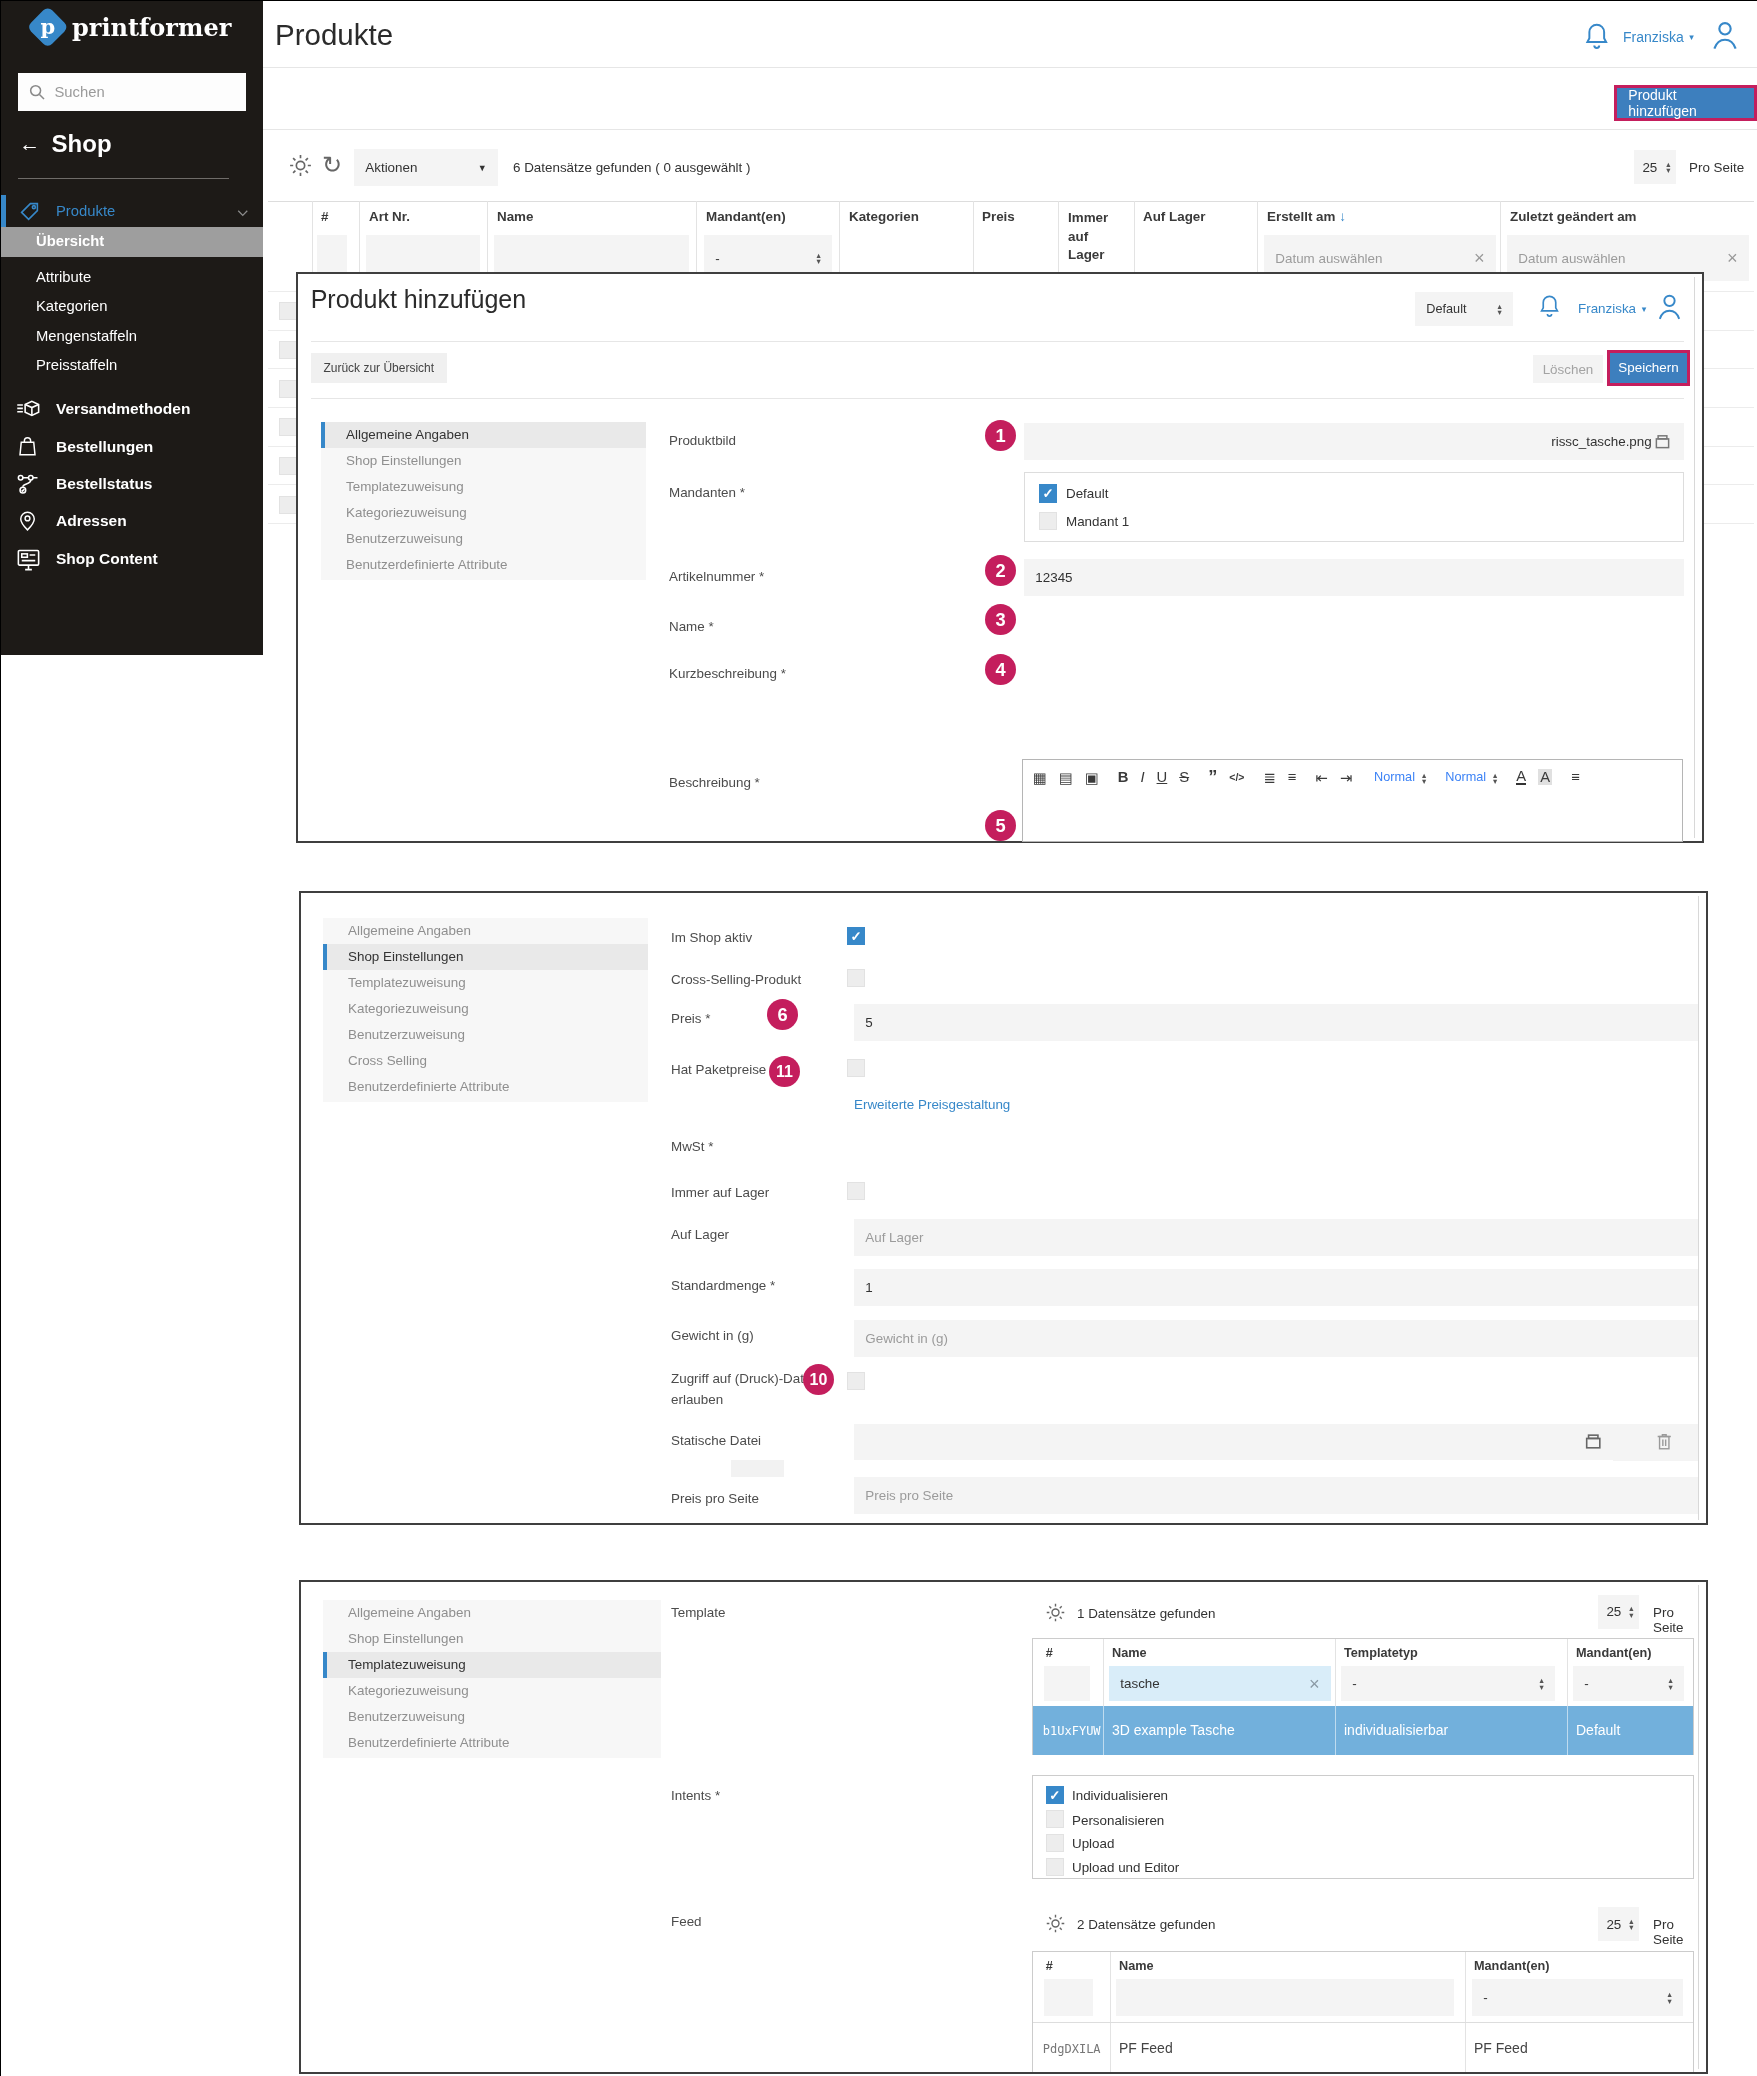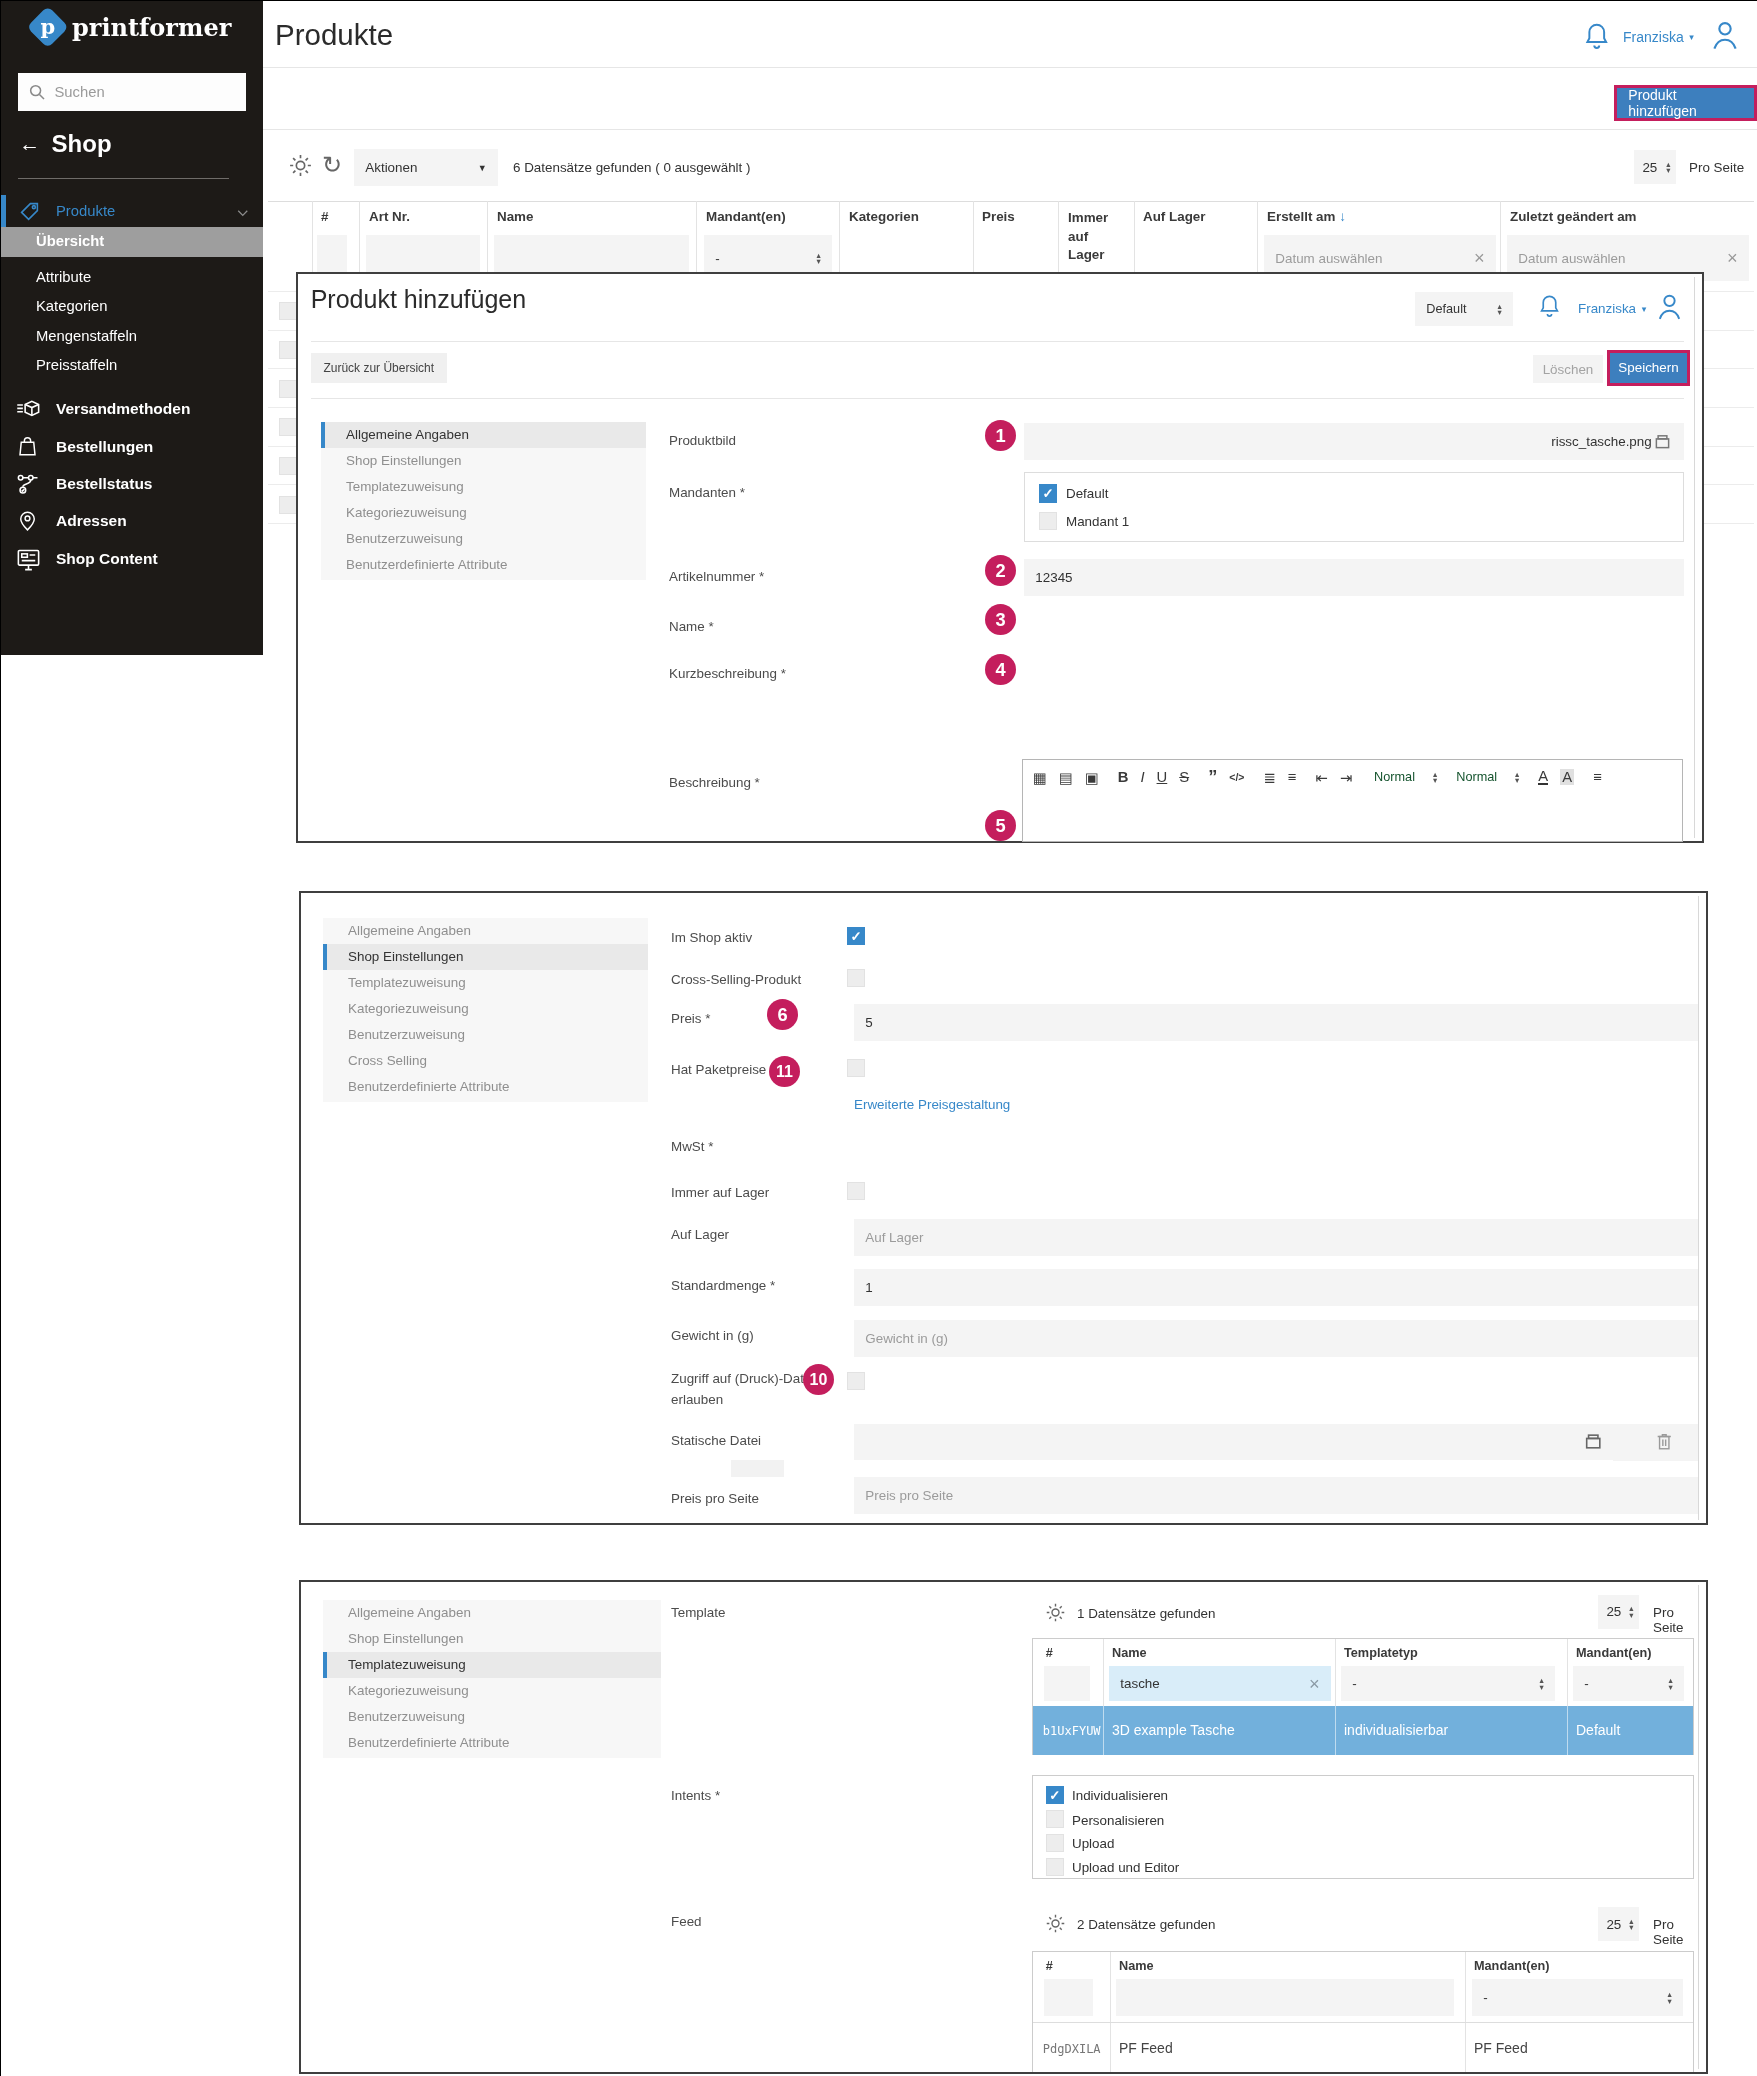--- a/index.html
+++ b/index.html
@@ -55,21 +55,21 @@
   .main-item .lbl{position:absolute;left:55px;top:7.7px;font-size:15.5px;font-weight:600;color:#fff;}
   .icon-slot{position:absolute;left:14px;top:4.2px;width:27px;height:27px;}
   
   .page-title{position:absolute;left:274px;top:17px;font-size:29.5px;color:#2b2b2b;font-weight:500;}
   .userlbl{font-size:14px;color:#3788c9;}
   
   .th{position:absolute;font-size:13.4px;font-weight:bold;color:#3a3a3a;}
   .row-border{position:absolute;height:0.7px;background:#ececec;}
   
   .tb-icon{font-size:14.8px;color:#3a3a3a;}
-  .tb-sel{display:flex;align-items:center;gap:18px;font-size:12.7px;color:#14532d;}
+  .tb-sel{display:flex;align-items:flex-end;gap:7px;font-size:12.7px;color:#3b82f6;}
   .resize-h{position:absolute;right:2.8px;bottom:2.8px;width:9.8px;height:9.8px;
             background:repeating-linear-gradient(135deg,transparent 0 2.1px,#b9b9b9 2.1px 3.5px);}
   .trow-sel{background:#72b0dc;}
   .wcol{position:absolute;top:0;bottom:0;width:0.7px;background:rgba(255,255,255,.55);}
 </style>
 </head>
 <body>
 
 <div class="canvas">
 

